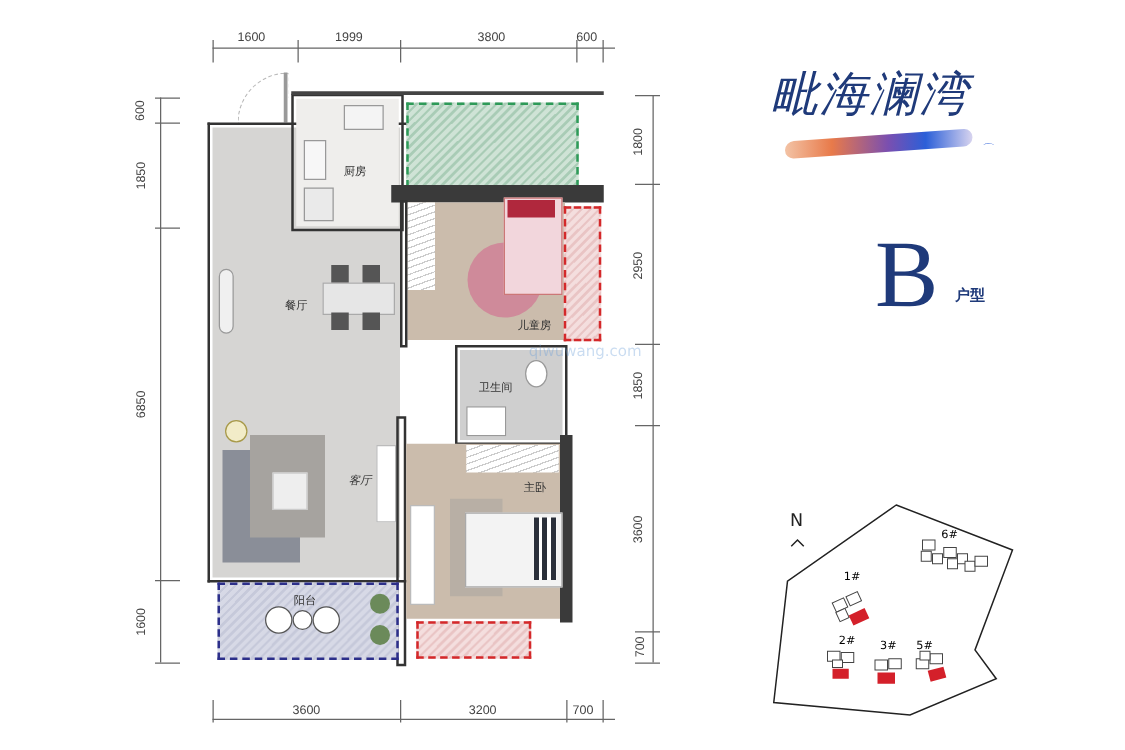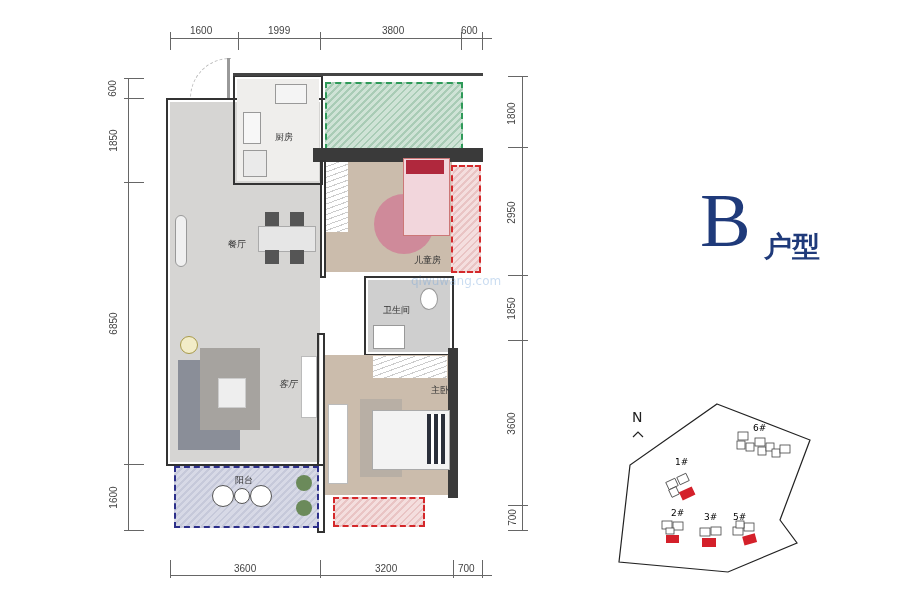--- a/index.html
+++ b/index.html
@@ -99,55 +99,60 @@
   <span class="room-label" style="left:228px;top:238px;">餐厅</span>
   <div class="abs" style="left:175px;top:215px;width:10px;height:50px;border:1px solid #999;border-radius:6px;background:#f0f0f0;"></div>
 
   <div class="wall-thin" style="left:364px;top:276px;width:90px;height:80px;"></div>
   <div class="abs" style="left:368px;top:280px;width:82px;height:72px;background:#cfcfcf;"></div>
   <div class="abs" style="left:420px;top:288px;width:16px;height:20px;border-radius:50%;background:#fff;border:1px solid #999;"></div>
   <div class="abs" style="left:373px;top:325px;width:30px;height:22px;background:#fff;border:1px solid #999;"></div>
   <span class="room-label" style="left:383px;top:304px;">卫生间</span>
 
   <div class="abs" style="left:375px;top:278px;opacity:0.35;">
-    <div style="font-size:12px;color:#6a9ed8;margin-left:36px;margin-top:-4px;">qiwuwang.com</div>
+    <div style="font-size:12px;color:#6a9ed8;margin-left:48px;margin-top:-4px;">qiwuwang.com</div>
   </div>
 
   <div class="abs" style="left:178px;top:360px;width:62px;height:90px;background:#8a8e98;"></div>
   <div class="abs" style="left:200px;top:348px;width:60px;height:82px;background:#a6a39f;"></div>
   <div class="abs" style="left:218px;top:378px;width:26px;height:28px;background:#eee;border:1px solid #ccc;"></div>
   <div class="abs" style="left:180px;top:336px;width:16px;height:16px;border-radius:50%;background:#f2ecc8;border:1px solid #a89a4a;"></div>
   <div class="abs" style="left:301px;top:356px;width:14px;height:60px;background:#fff;border:1px solid #bbb;"></div>
   <span class="room-label" style="left:279px;top:378px;font-style:italic;">客厅</span>
 
   <div class="wall-thin" style="left:317px;top:333px;width:8px;height:200px;"></div>
   <div class="abs floor-wood" style="left:325px;top:355px;width:125px;height:140px;"></div>
   <div class="wall" style="left:448px;top:348px;width:10px;height:150px;"></div>
   <div class="abs" style="left:373px;top:356px;width:74px;height:22px;background:repeating-linear-gradient(160deg,#fff 0 4px,#ccc 4px 5px);"></div>
   <div class="abs" style="left:360px;top:399px;width:42px;height:78px;background:#b8afa5;"></div>
   <div class="abs" style="left:372px;top:410px;width:76px;height:58px;background:#f3f3f3;border:1px solid #aaa;"></div>
   <div class="abs" style="left:427px;top:414px;width:18px;height:50px;background:repeating-linear-gradient(90deg,#2a2f3a 0 4px,#fff 4px 7px);"></div>
   <div class="abs" style="left:328px;top:404px;width:18px;height:78px;background:#fff;border:1px solid #bbb;"></div>
-  <span class="room-label" style="left:431px;top:384px;">主卧</span>
+  <span class="room-label" style="left:419px;top:384px;">主卧</span>
   <div class="abs hatch-red" style="left:333px;top:497px;width:92px;height:30px;"></div>
 
   <div class="abs hatch-blue" style="left:174px;top:466px;width:145px;height:62px;"></div>
   <div class="abs" style="left:212px;top:485px;width:20px;height:20px;border-radius:50%;background:#fff;border:1px solid #555;"></div>
   <div class="abs" style="left:234px;top:488px;width:14px;height:14px;border-radius:50%;background:#fff;border:1px solid #555;"></div>
   <div class="abs" style="left:250px;top:485px;width:20px;height:20px;border-radius:50%;background:#fff;border:1px solid #555;"></div>
   <div class="abs" style="left:296px;top:475px;width:16px;height:16px;border-radius:50%;background:#6b8a5a;"></div>
   <div class="abs" style="left:296px;top:500px;width:16px;height:16px;border-radius:50%;background:#6b8a5a;"></div>
   <span class="room-label" style="left:235px;top:474px;">阳台</span>
 </div>
 
 <div class="abs" style="left:560px;top:0;width:340px;height:600px;">
 
+  <div class="abs" style="left:56px;top:50px;width:190px;height:90px;">
+    <span style="font-family:'DejaVu Serif',serif;font-size:38px;font-style:italic;color:#1f3a7a;letter-spacing:2px;">毗海澜湾</span>
+    <div class="abs" style="left:12px;top:58px;width:150px;height:14px;border-radius:10px;background:linear-gradient(90deg,#f3c3a5,#e87a4a 25%,#7a4fb0 55%,#2b5fd8 75%,#d8d4ef);transform:skewY(-4deg);"></div>
+    <div class="abs" style="left:170px;top:62px;font-size:10px;color:#2b5fd8;">⌒</div>
+  </div>
 
   <div class="abs title-blue" style="left:140px;top:182px;font-family:'Liberation Serif',serif;font-size:76px;line-height:76px;">B</div>
-  <div class="abs title-blue" style="left:204px;top:228px;font-weight:bold;font-size:28px;">户型</div>
+  <div class="abs title-blue" style="left:204px;top:228px;font-weight:bold;font-size:12px;">户型</div>
 
 
   <div class="abs" style="left:40px;top:395px;width:240px;height:190px;">
     <svg width="240" height="190">
       <polygon points="117,9 210,45 180,125 197,148 128,177 19,167 30,70" fill="none" stroke="#222" stroke-width="1.2"></polygon>
       <path d="M33,42 L38,37 L43,42" fill="none" stroke="#222" stroke-width="1.2"></path>
 
       <g fill="#fff" stroke="#444" stroke-width="0.8">
         <rect x="138" y="37" width="10" height="8"></rect>
           <rect x="137" y="46" width="8" height="8"></rect>

